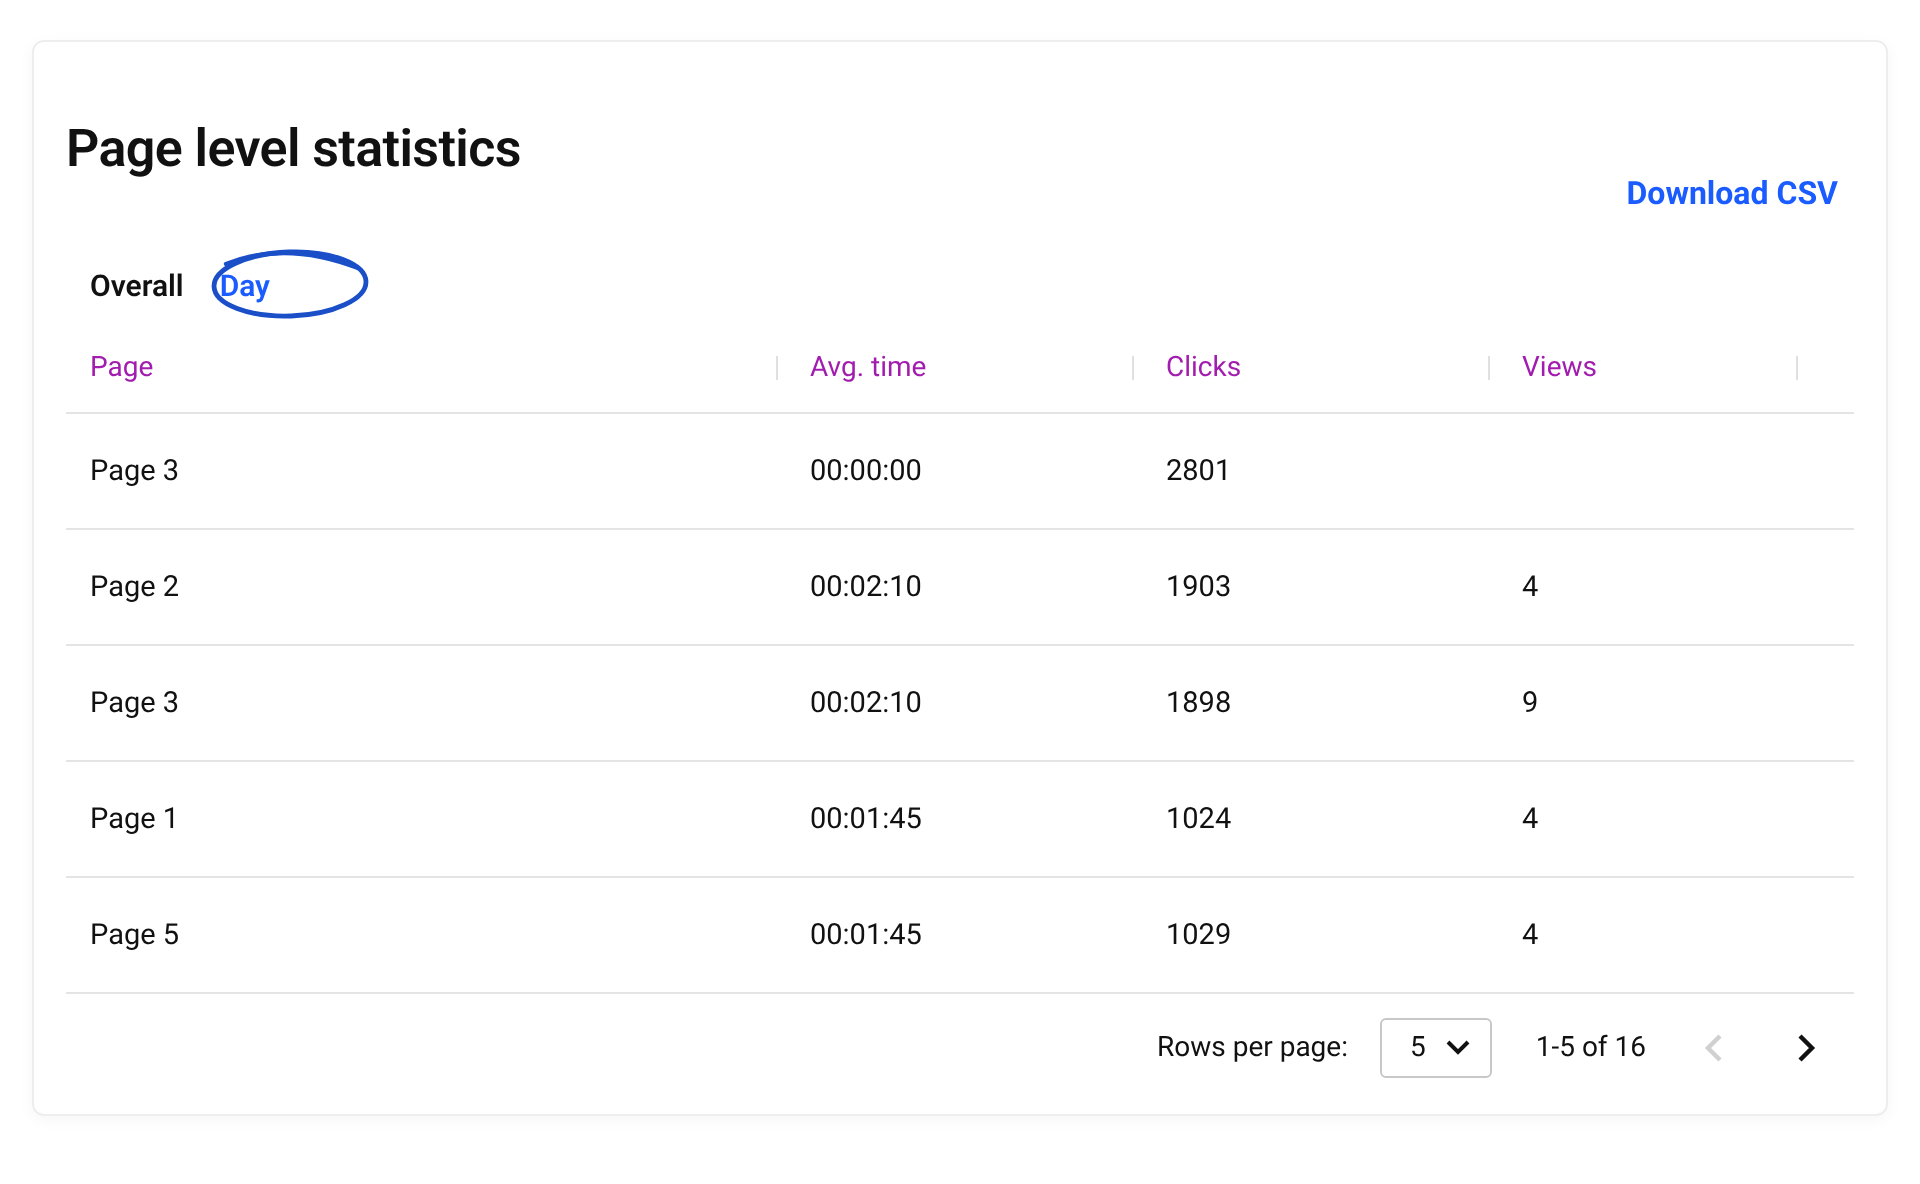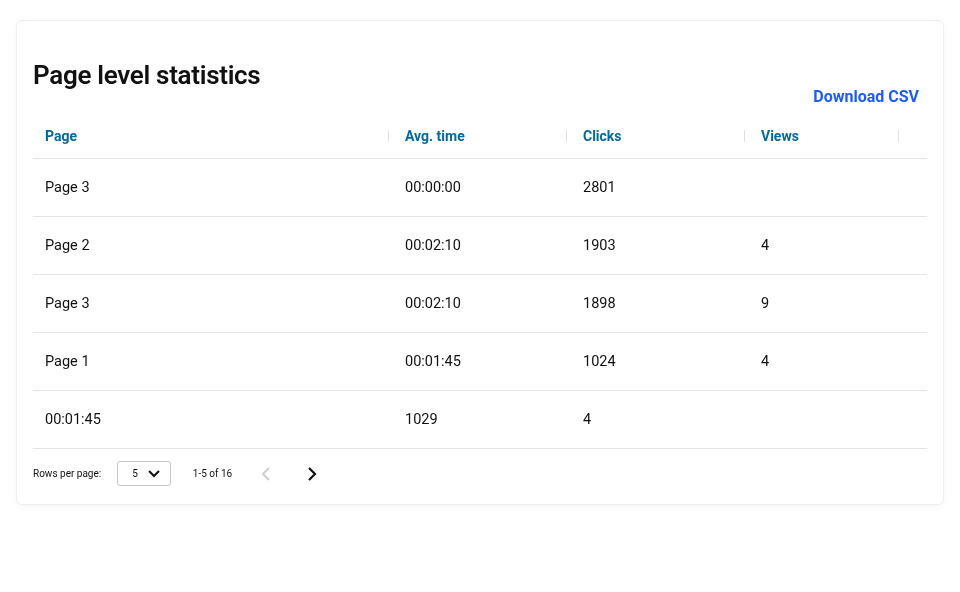--- a/index.html
+++ b/index.html
@@ -71,45 +71,45 @@
       grid-template-columns: 360px 178px 178px 1fr;
       align-items: center;
     }
     .thead {
       padding: 14px 12px;
       border-bottom: 1px solid #e4e4e4;
       position: relative;
     }
     .thead .th {
       font-size: 14px;
-      font-weight: 700;
-      color: #0369a1;
+      font-weight: 400;
+      color: #a21caf;
       position: relative;
     }
     .th-sep {
       position: absolute;
       right: 16px;
       top: 2px;
       bottom: 2px;
       width: 1px;
       background: #e0e0e0;
     }
     .trow {
       padding: 20px 12px;
       border-bottom: 1px solid #e4e4e4;
       font-size: 14.5px;
       color: #111;
     }
     .pagination {
       display: flex;
-      justify-content: flex-start;
+      justify-content: flex-end;
       align-items: center;
       gap: 22px;
       padding: 12px 12px 18px 0;
-      font-size: 10px;
+      font-size: 14px;
       color: #111;
     }
     .rpp-select {
       display: inline-flex;
       align-items: center;
       gap: 10px;
       border: 1px solid #c8c8c8;
       border-radius: 3px;
       padding: 6px 10px 6px 14px;
       cursor: pointer;
@@ -129,20 +129,28 @@
 </head>
 <body>
 
 <div class="card">
 
   <div class="header-row">
     <div class="title">Page level statistics</div>
     <div class="download">Download CSV</div>
   </div>
 
+  <div class="tabs">
+    <div class="tab">Overall</div>
+    <div class="tab active">Day</div>
+    <svg class="circle-annotation" viewBox="0 0 84 40">
+      <ellipse cx="42" cy="20" rx="38" ry="16" fill="none" stroke="#1a4fc8" stroke-width="2.4" stroke-linecap="round" transform="rotate(-2 42 20)"></ellipse>
+      <path d="M 10 10 Q 40 -2 76 12" fill="none" stroke="#1a4fc8" stroke-width="2.2" stroke-linecap="round"></path>
+    </svg>
+  </div>
 
   <div class="table">
     <div class="thead">
       <div class="th">
         <span>Page</span>
         <span class="th-sep"></span>
       </div>
       <div class="th">
         <span>Avg. time</span>
         <span class="th-sep"></span>
@@ -174,20 +182,21 @@
       <div>1898</div>
       <div>9</div>
     </div>
     <div class="trow">
       <div>Page 1</div>
       <div>00:01:45</div>
       <div>1024</div>
       <div>4</div>
     </div>
     <div class="trow">
+      <div>Page 5</div>
       <div>00:01:45</div>
       <div>1029</div>
       <div>4</div>
     </div>
 
     <div class="pagination">
       <span>Rows per page:</span>
       <span class="rpp-select">
         <span>5</span>
         <svg width="12" height="8" viewBox="0 0 12 8">

